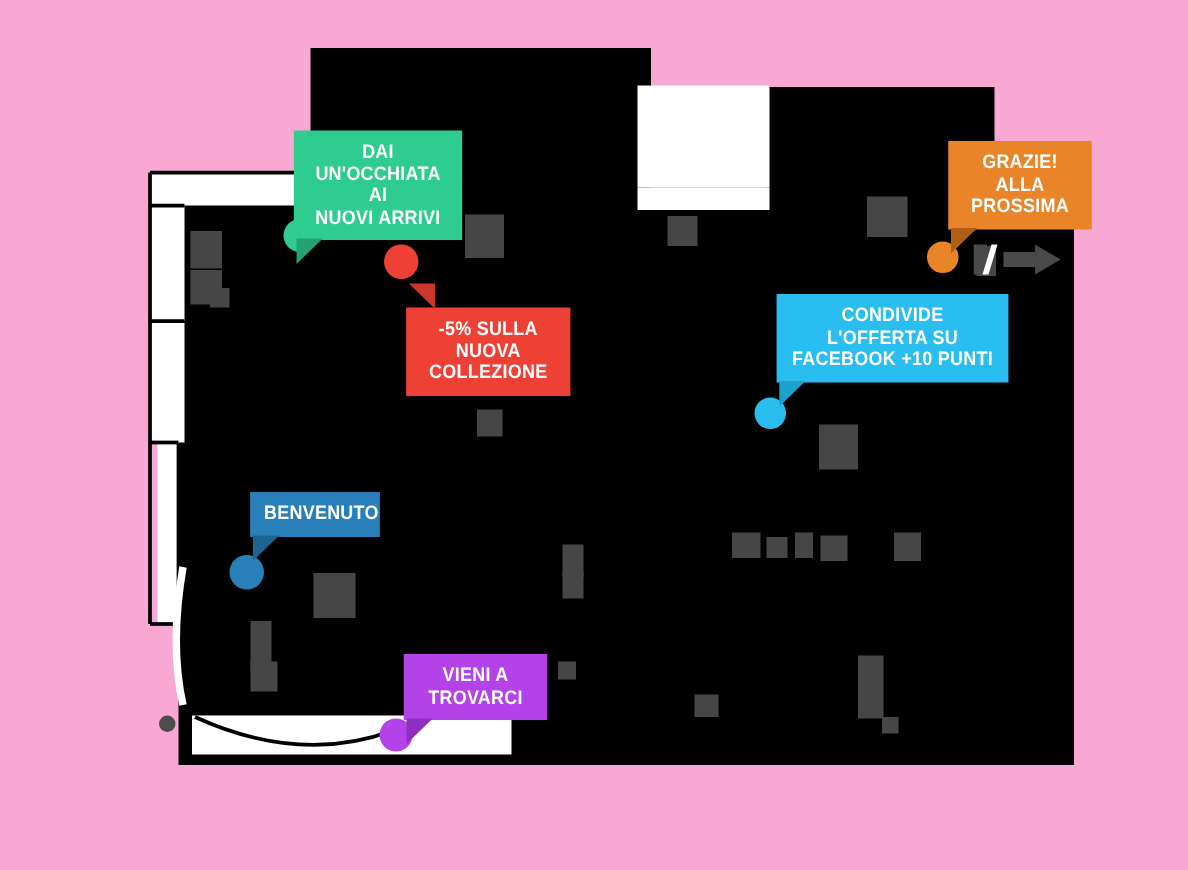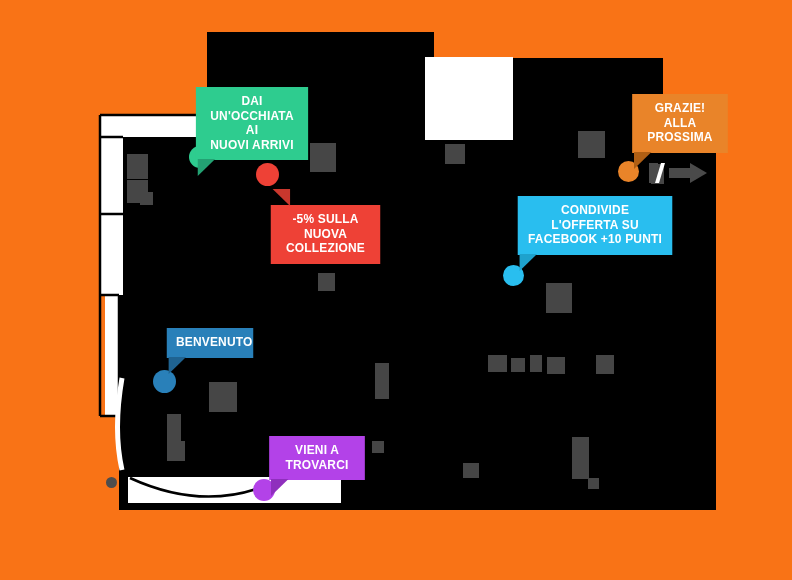--- a/index.html
+++ b/index.html
@@ -8,21 +8,21 @@
     padding: 0;
     background: #ffffff;
   }
   body {
     font-family: "Liberation Sans", sans-serif;
   }
   #stage {
     position: relative;
     width: 792px;
     height: 580px;
-    background: #f97316;
+    background: #f9a8d4;
     overflow: hidden;
   }
 
   
   #floorplan {
     position: absolute;
     left: 0; top: 0;
     width: 792px;
     height: 580px;
   }

